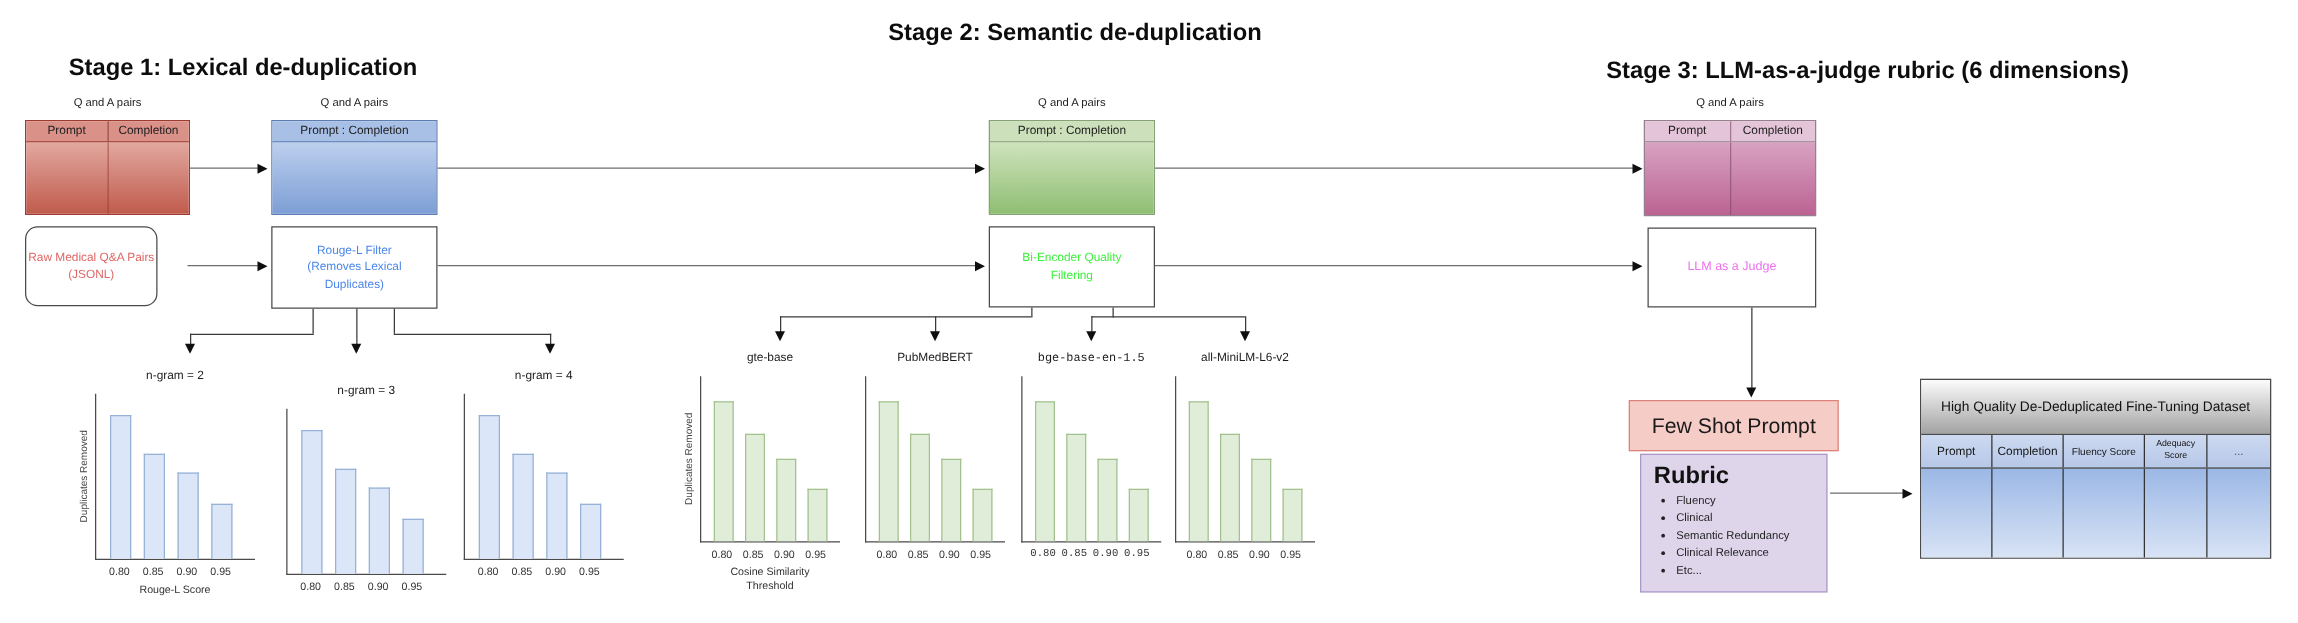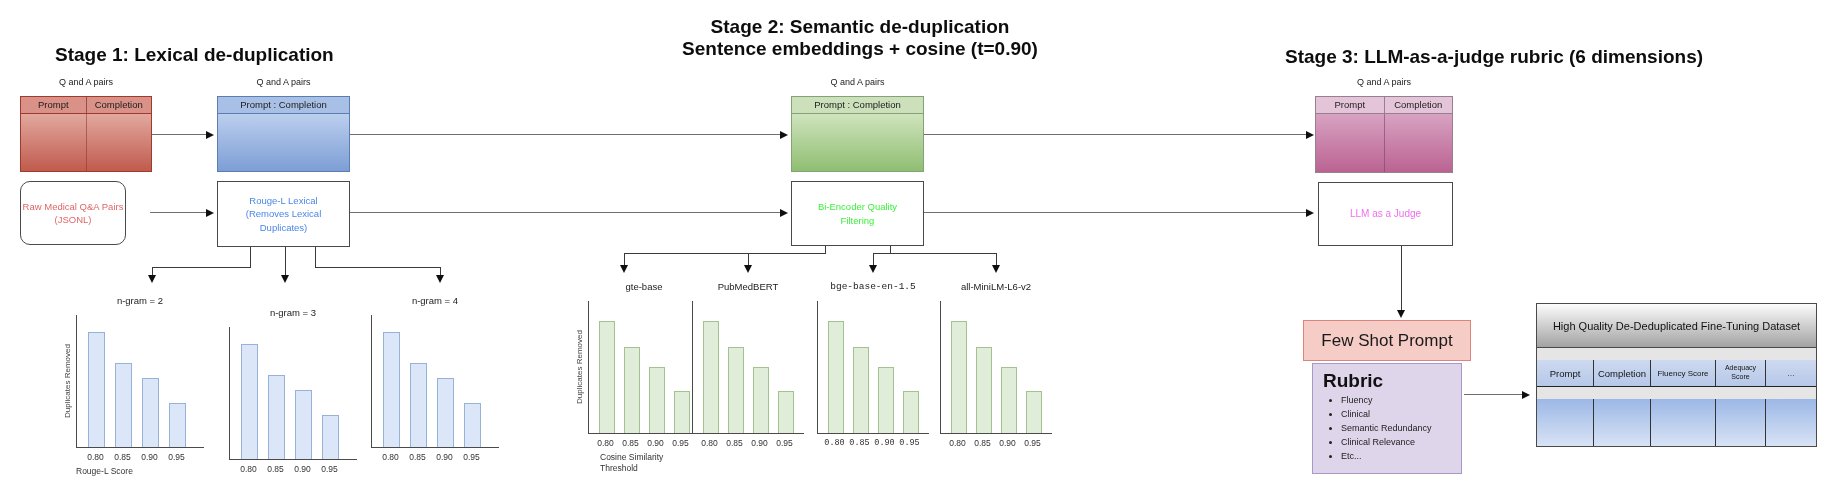--- a/index.html
+++ b/index.html
@@ -61,52 +61,51 @@
   .s1 .c-bar{width:17px;background:#dbe7f8;border:1px solid #98b1d6;border-bottom:none;}
   .s2 .c-bar{width:16px;background:#e0edd8;border:1px solid #a3c28f;border-bottom:none;}
   .c-ticks{display:flex;margin-top:4px;}
   .s1 .c-ticks{padding-left:6px;}
   .s2 .c-ticks{padding-left:5px;}
   .c-tick{text-align:center;font-size:8.5px;color:#333;white-space:nowrap;}
   .s1 .c-tick{width:27px;}
   .s2 .c-tick{width:25px;}
   .c-ylab{position:absolute;left:-10px;top:50%;transform:translate(-50%,-50%) rotate(-90deg);
           font-size:8px;color:#444;white-space:nowrap;}
-  .c-xlab{margin:4px auto 0;font-size:8.5px;color:#333;}
+  .c-xlab{margin:4px auto 0;text-align:center;font-size:8.5px;color:#333;}
   .s2 .c-xlab{width:88px;line-height:1.3;}
 
   
   .fewshot{position:absolute;background:#f6ccc7;border:1px solid #dd837c;display:flex;
            align-items:center;justify-content:center;font-size:17px;color:#1a1a1a;box-sizing:border-box;}
   .rubric{position:absolute;background:#ded5eb;border:1px solid #ab98c8;box-sizing:border-box;}
   .rubric-title{font-size:19px;font-weight:700;color:#111;margin:6px 0 2px 10px;}
   .rubric ul{margin:2px 0 0 14px;padding-left:14px;font-size:9px;color:#222;line-height:1.55;}
 
   
-  .otable{position:absolute;border:1.5px solid #4a4a4a;box-sizing:border-box;display:flex;flex-direction:column;background:#e5e5e5;gap:12px;}
+  .otable{position:absolute;border:1.5px solid #4a4a4a;box-sizing:border-box;display:flex;flex-direction:column;background:#e5e5e5;}
   .ot-title{height:43px;flex:0 0 43px;background:linear-gradient(180deg,#fcfcfc,#a2a2a2);
             border-bottom:1.3px solid #4a4a4a;display:flex;align-items:center;justify-content:center;
             font-size:11px;color:#111;white-space:nowrap;}
   .ot-head{display:flex;height:26px;flex:0 0 26px;background:linear-gradient(180deg,#cdd9f0,#b6c8e8);border-bottom:1.3px solid #222;}
   .ot-hcell{box-sizing:border-box;border-right:1.2px solid #333;display:flex;flex-direction:column;
             align-items:center;justify-content:center;text-align:center;color:#141414;}
   .ot-hcell:last-child{border-right:none;}
   .ot-body{display:flex;flex:1;background:linear-gradient(180deg,#9cb8e6,#d8e3f5);}
   .ot-bcell{box-sizing:border-box;border-right:1.2px solid #333;}
   .ot-bcell:last-child{border-right:none;}
 </style>
 </head>
 <body>
 
 <div id="fig">
 
   <div class="stitle" style="left:55px;top:44px;">Stage 1: Lexical de-duplication</div>
   <div class="stitle" style="left:600px;top:16px;width:520px;">
     <span class="tline">Stage 2: Semantic de-duplication</span>
-    <span class="tline">Sentence embeddings + cosine (t=0.90)</span>
   </div>
   <div class="stitle" style="left:1285px;top:46px;">Stage 3: LLM-as-a-judge rubric (6 dimensions)</div>
 
   <div class="cap" style="left:20px;top:77px;width:132px;">Q and A pairs</div>
   <div class="dbox red split" style="left:20px;top:96px;width:132px;height:76px;">
     <div class="dbox-h">
       <span>Prompt</span>
       <span>Completion</span>
     </div>
     <div class="dbox-b"></div>
@@ -122,21 +121,21 @@
 
   <div class="wbox rounded" style="left:20px;top:181px;width:106px;height:64px;color:#e06666;">
     <div>
       <div>Raw Medical Q&amp;A Pairs</div>
       <div>(JSONL)</div>
     </div>
   </div>
 
   <div class="wbox" style="left:217px;top:181px;width:133px;height:66px;color:#4a86e8;">
     <div>
-      <div>Rouge-L Lexical</div>
+      <div>Rouge-L Filter</div>
       <div>(Removes Lexical</div>
       <div>Duplicates)</div>
     </div>
   </div>
 
   <div class="ah" style="left:152px;top:134px;width:60px;"></div>
   <div class="ah" style="left:150px;top:212px;width:62px;"></div>
   <div class="ah" style="left:350px;top:134px;width:436px;"></div>
   <div class="ah" style="left:350px;top:212px;width:436px;"></div>
 
@@ -222,21 +221,21 @@
 
   <div class="lv" style="left:825px;top:246px;height:8px;"></div>
   <div class="lv" style="left:890px;top:246px;height:8px;"></div>
   <div class="lh" style="left:624px;top:253px;width:201px;"></div>
   <div class="lh" style="left:873px;top:253px;width:123px;"></div>
   <div class="av" style="left:624px;top:253px;height:18px;"></div>
   <div class="av" style="left:748px;top:253px;height:18px;"></div>
   <div class="av" style="left:873px;top:253px;height:18px;"></div>
   <div class="av" style="left:996px;top:253px;height:18px;"></div>
 
-  <div class="chart s2" style="left:568px;top:281px;width:112px;padding-left:20px;">
+  <div class="chart s2" style="left:540px;top:281px;width:112px;padding-left:20px;">
       <div class="c-label">gte-base</div>
       <div class="c-plot">
         <div class="c-ylab">Duplicates Removed</div>
         <div class="c-bars">
           <div class="c-bar" style="height: 85%;"></div>
           <div class="c-bar" style="height: 65%;"></div>
           <div class="c-bar" style="height: 50%;"></div>
           <div class="c-bar" style="height: 32%;"></div>
         </div>
       </div>

